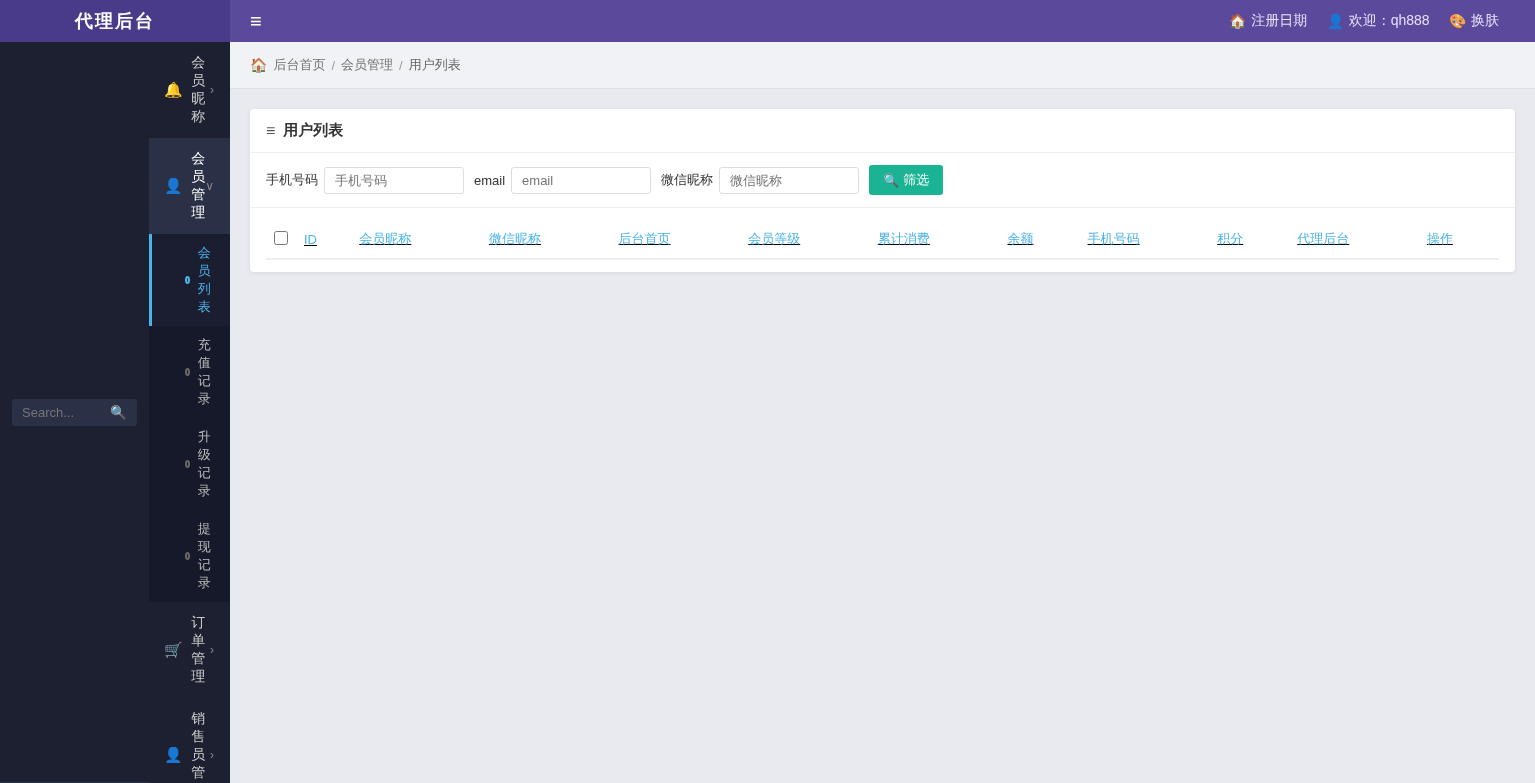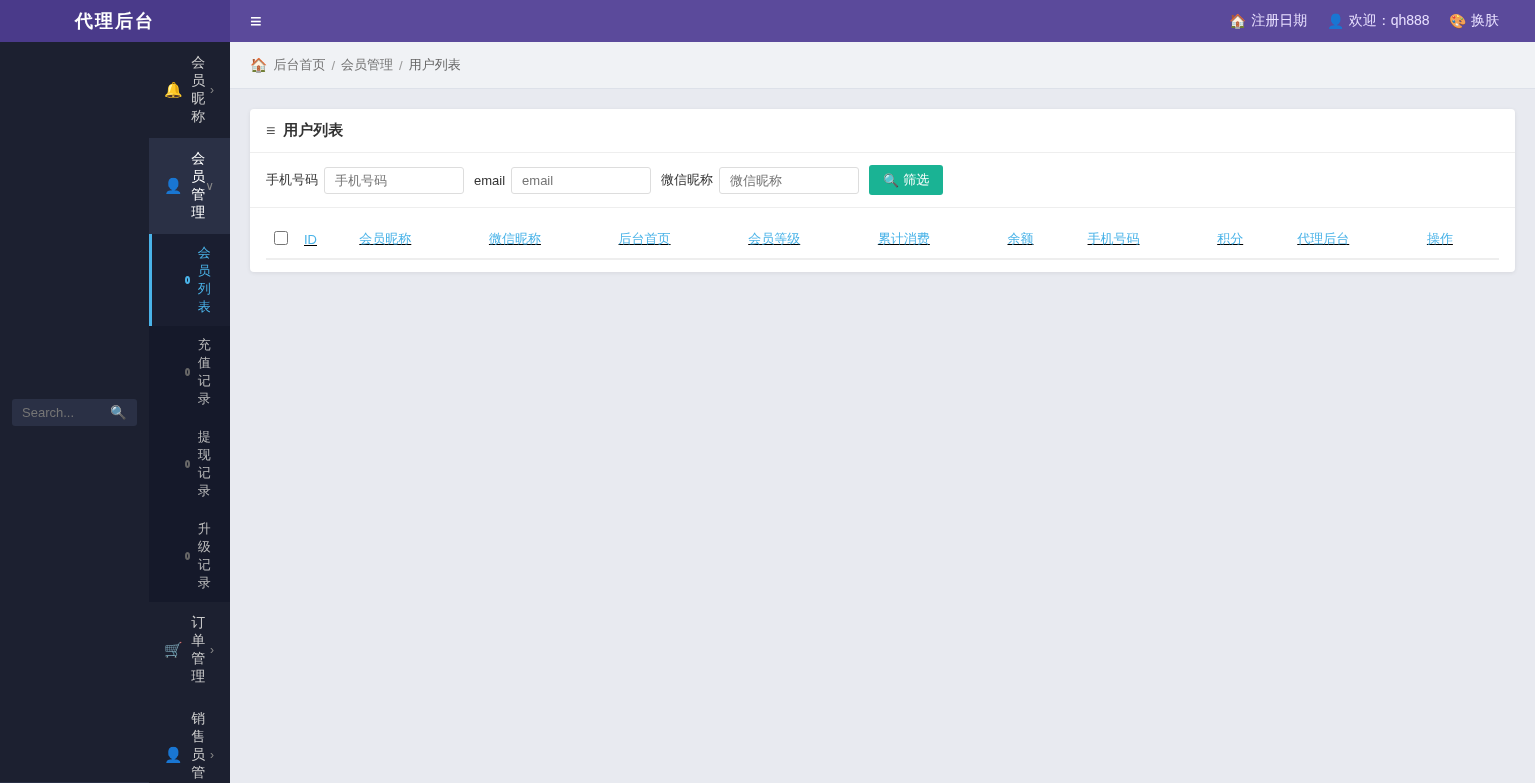--- a/index.html
+++ b/index.html
@@ -275,25 +275,25 @@
         <div class="nav-sub-item active">
           <span class="nav-sub-dot"></span>
           <span>会员列表</span>
         </div>
         <div class="nav-sub-item">
           <span class="nav-sub-dot"></span>
           <span>充值记录</span>
         </div>
         <div class="nav-sub-item">
           <span class="nav-sub-dot"></span>
-          <span>提现记录</span>
+          <span>升级记录</span>
         </div>
         <div class="nav-sub-item">
           <span class="nav-sub-dot"></span>
-          <span>升级记录</span>
+          <span>提现记录</span>
         </div>
       </div>
 
       <div class="nav-item">
         <div class="nav-item-left">
           <span class="nav-icon">🛒</span>
           <span>订单管理</span>
         </div>
         <span class="nav-arrow">›</span>
       </div>

